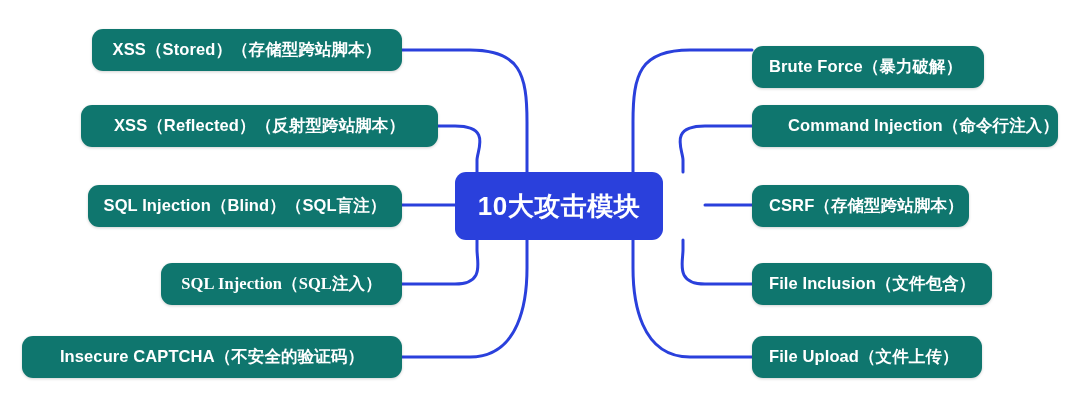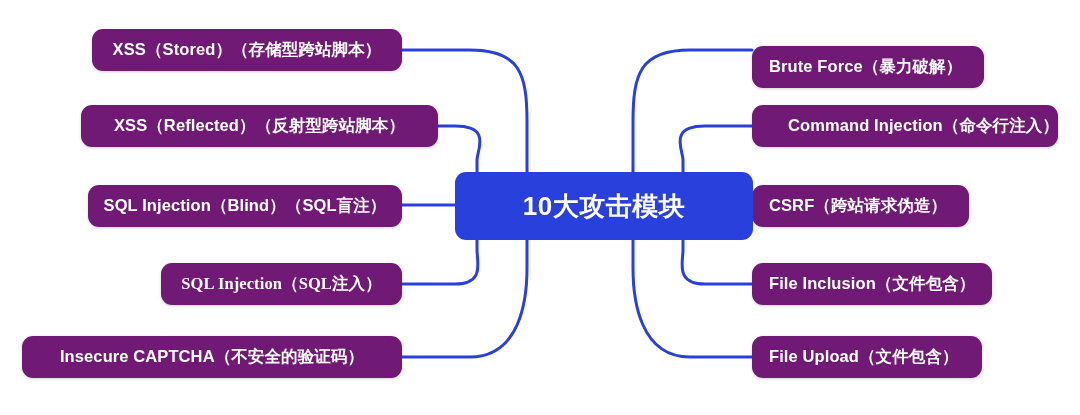--- a/index.html
+++ b/index.html
@@ -19,42 +19,42 @@
     position: absolute;
     left: 0;
     top: 0;
     width: 1080px;
     height: 415px;
     pointer-events: none;
   }
   .node {
     position: absolute;
     box-sizing: border-box;
-    background: #701a75;
+    background: #0f766e;
     color: #ffffff;
     border-radius: 11px;
     display: flex;
     align-items: center;
     height: 42px;
     padding: 0 17px;
     font-size: 16.5px;
     font-weight: bold;
     letter-spacing: 0.1px;
     white-space: nowrap;
     box-shadow: 0 1px 3px rgba(0,0,0,0.18);
   }
   .node.left  { justify-content: center; }
   .node.right { justify-content: flex-start; }
   .node-label { display: inline-block; }
 
   .center-node {
     position: absolute;
     left: 455px;
     top: 172px;
-    width: 298px;
+    width: 208px;
     height: 68px;
     box-sizing: border-box;
     background: #2a40dc;
     color: #ffffff;
     border-radius: 11px;
     display: flex;
     align-items: center;
     justify-content: center;
     font-size: 26px;
     font-weight: bold;
@@ -100,27 +100,27 @@
       </div>
     </div>
   <div id="right-nodes">
       <div class="node right" style="left: 752px; top: 29px; width: 232px; margin-top: 17px;">
         <span class="node-label">Brute Force（暴力破解）</span>
       </div>
       <div class="node right" style="left: 752px; top: 105px; width: 306px; padding-left: 36px;">
         <span class="node-label">Command Injection（命令行注入）</span>
       </div>
       <div class="node right" style="left: 752px; top: 185px; width: 217px;">
-        <span class="node-label">CSRF（跨站请求伪造）</span>
+        <span class="node-label">CSRF（存储型跨站脚本）</span>
       </div>
       <div class="node right" style="left: 752px; top: 263px; width: 240px; text-align: center;">
         <span class="node-label">File Inclusion（文件包含）</span>
       </div>
       <div class="node right" style="left: 752px; top: 336px; width: 230px;">
-        <span class="node-label">File Upload（文件包含）</span>
+        <span class="node-label">File Upload（文件上传）</span>
       </div>
     </div>
 
   <div class="center-node">
     <span>10大攻击模块</span>
   </div>
 
 </div>
 
 </body></html>

